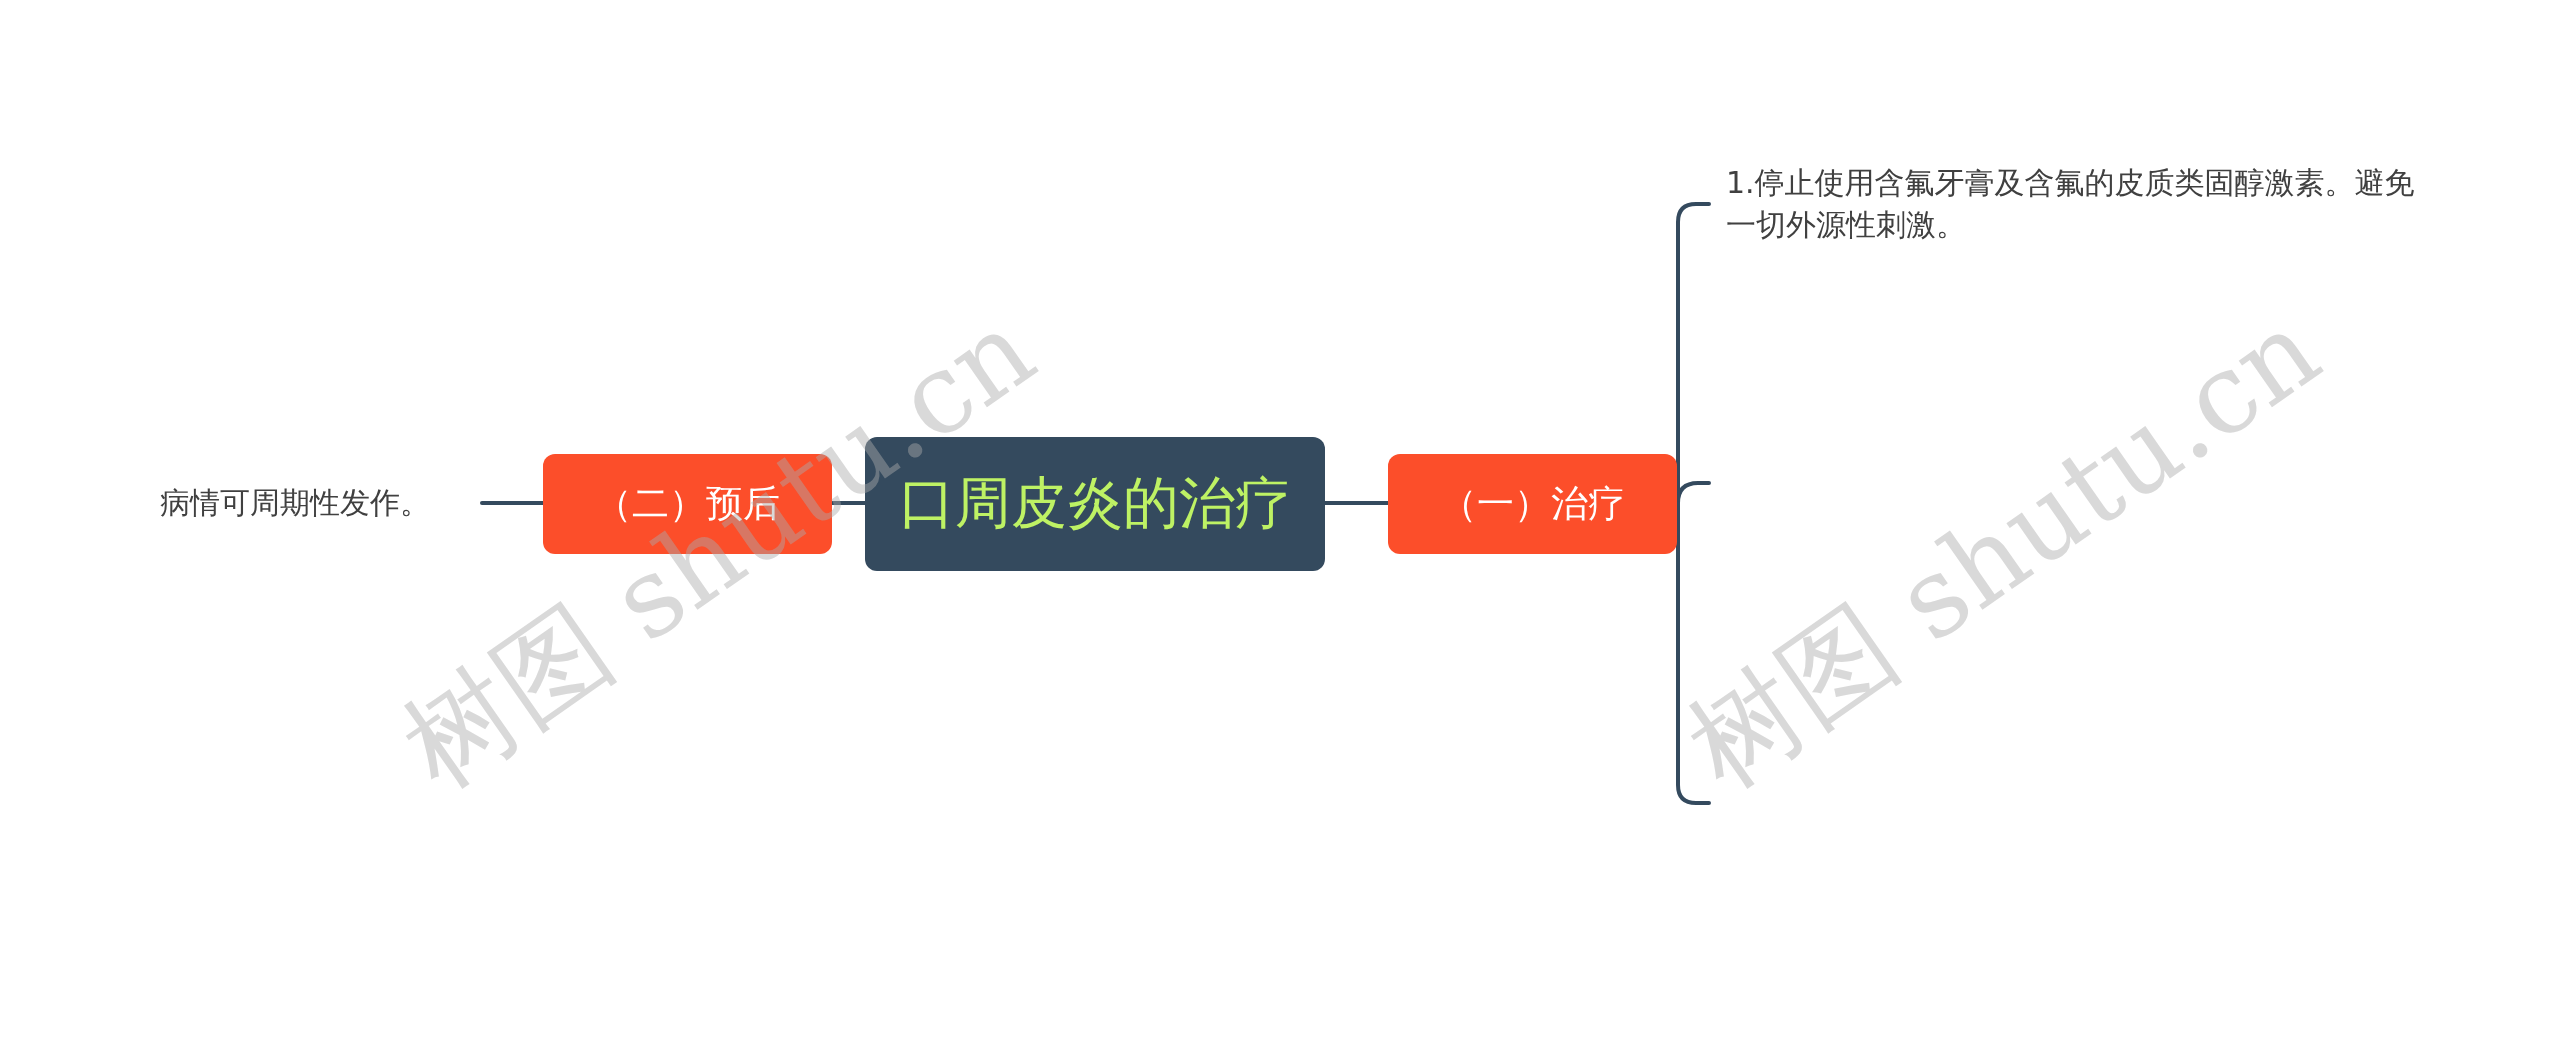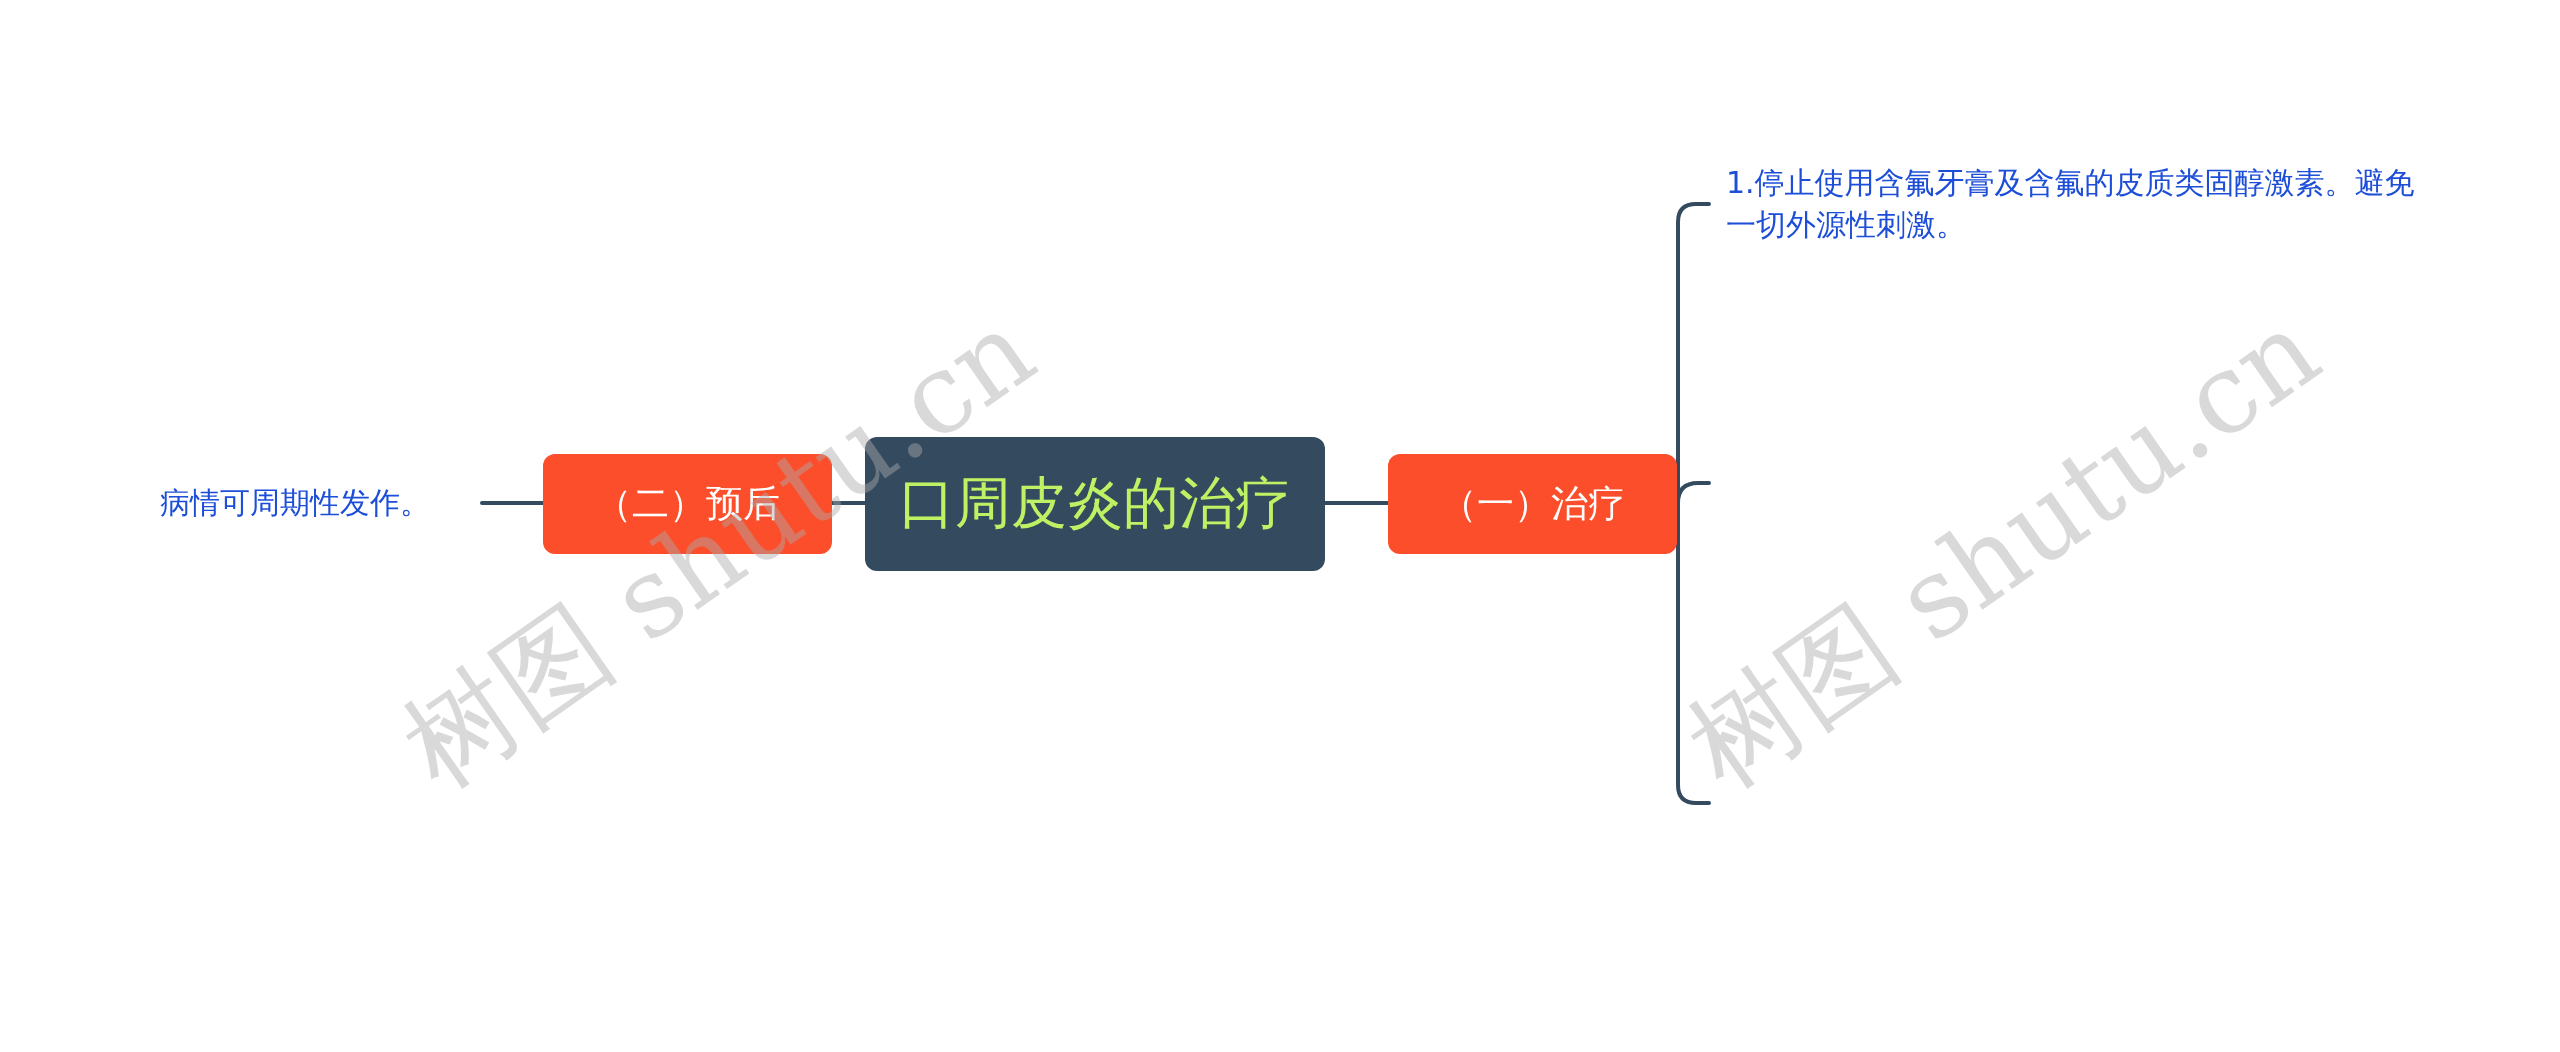--- a/index.html
+++ b/index.html
@@ -51,21 +51,21 @@
       height: 100px;
       background: #fc4e2a;
       border-radius: 12px;
       color: #ffffff;
       font-size: 37px;
     }
     .branch-left { left: 543px; }
     .branch-right { left: 1388px; align-items: center; }
     .leaf {
       position: absolute;
-      color: #1d4ed8;
+      color: #404040;
       font-size: 30px;
       line-height: 42px;
     }
     .leaf-left {
       left: 160px;
       top: 482px;
       white-space: nowrap;
     }
     .leaf-right {
       left: 1726px;

